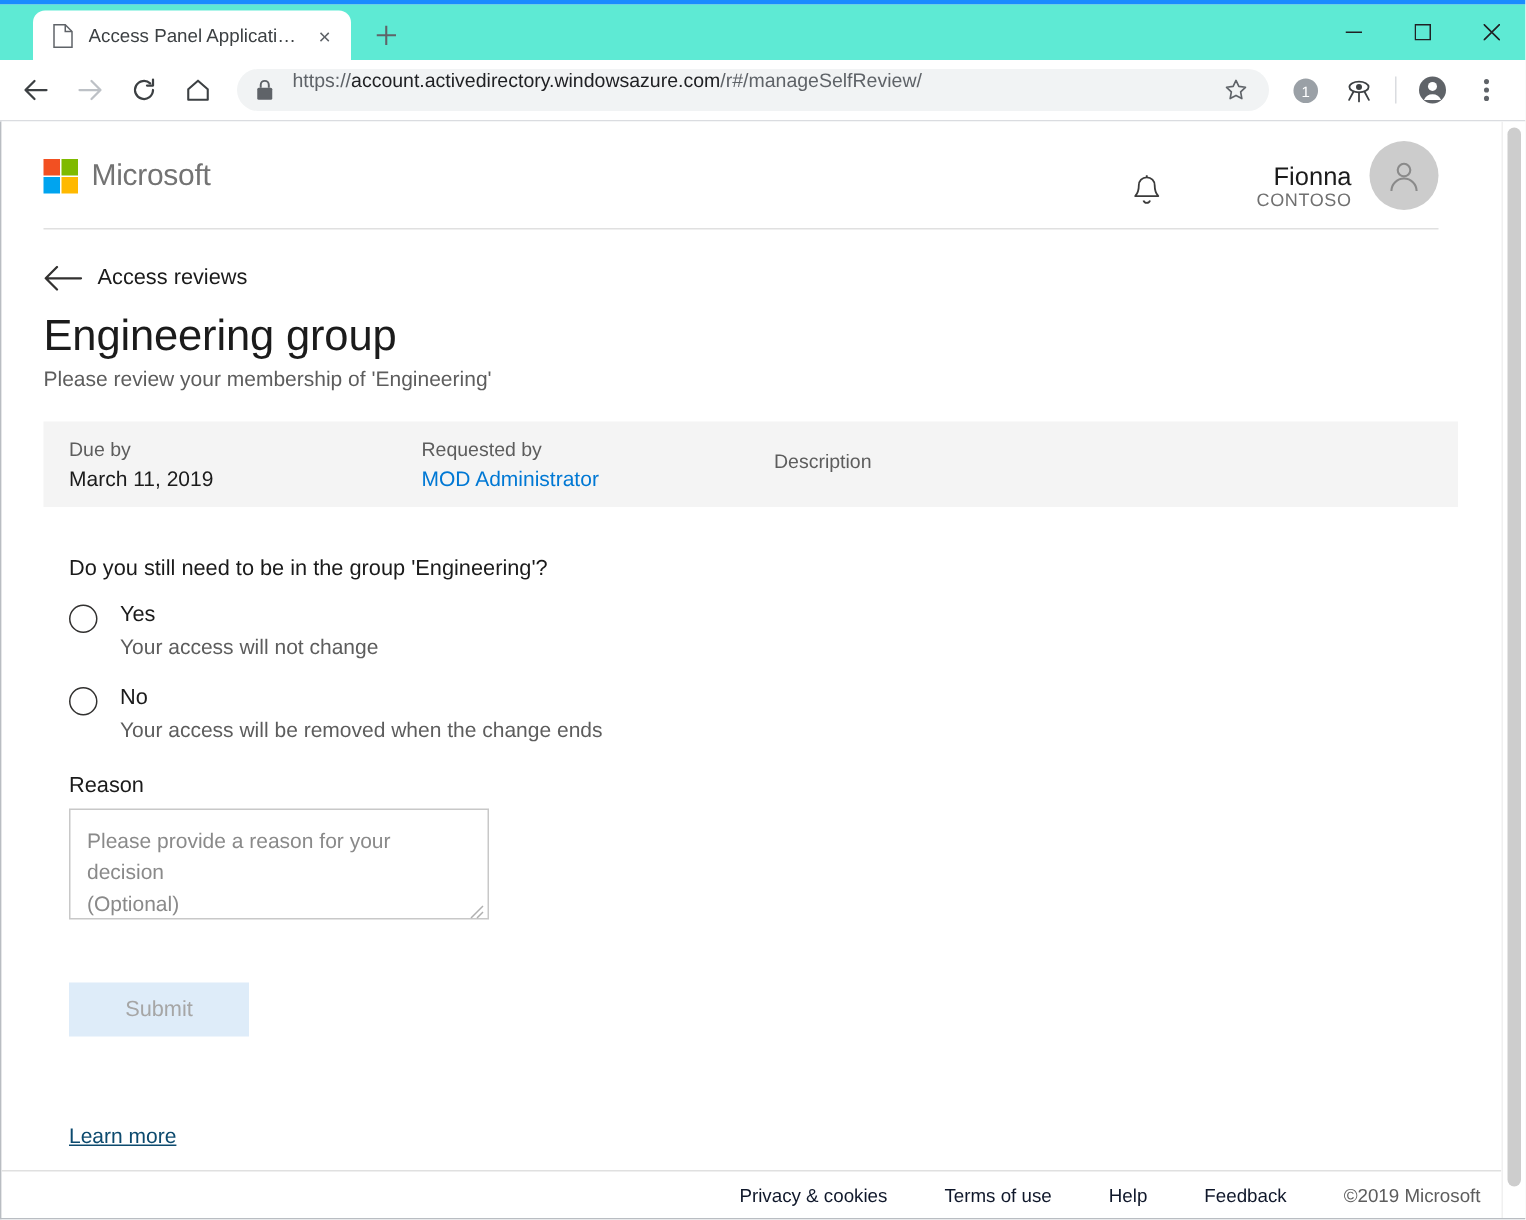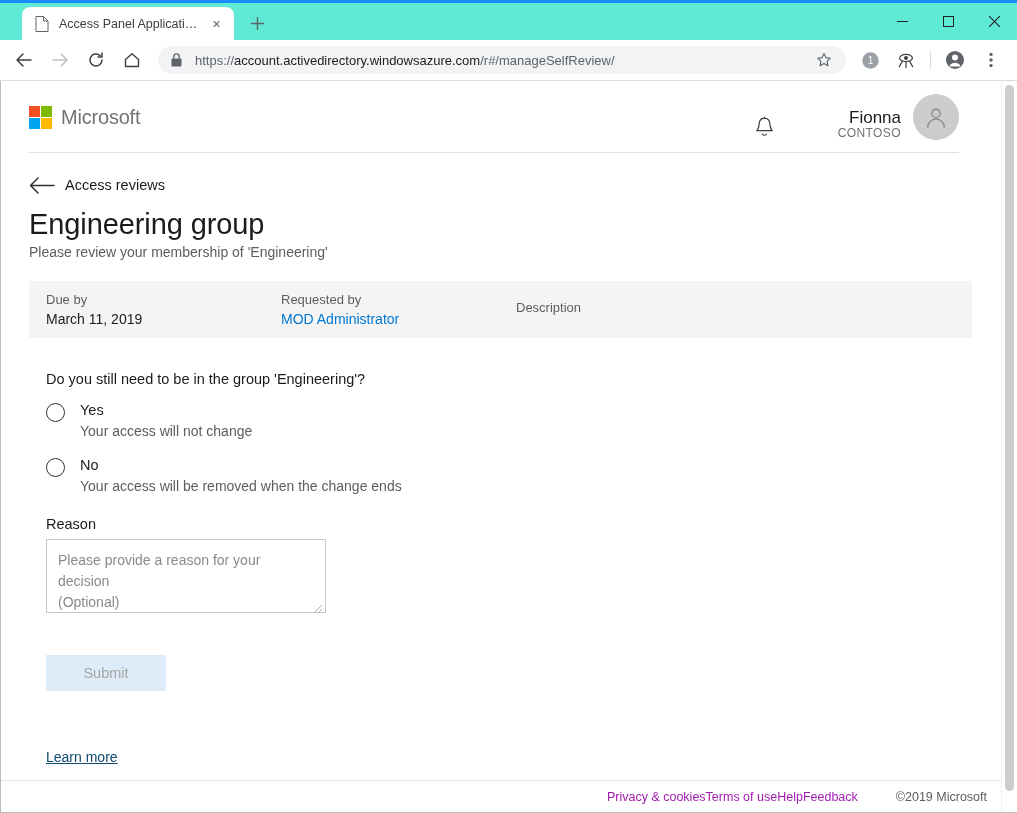--- a/index.html
+++ b/index.html
@@ -88,21 +88,21 @@
     border-radius: 50%;
     color: #5f6368;
     flex: 0 0 30px;
   }
   .tb-btn.disabled { color: #bdc1c6; }
   .omnibox {
     flex: 1 1 auto;
     height: 28px;
     background: #f1f3f4;
     border-radius: 14px;
-    display: flex; align-items: center;
+    display: flex; 
     margin: 0 6px 0 8px;
     padding: 0 8px 0 13px;
     min-width: 0;
   }
   .lock { flex: 0 0 14px; margin-right: 10px; display: flex; align-items: center; }
   .url {
     font-size: 13px; color: #202124;
     white-space: nowrap; overflow: hidden; text-overflow: ellipsis;
     flex: 1 1 auto;
   }
@@ -283,22 +283,23 @@
 
   .footer {
     position: absolute;
     left: 0; right: 0; bottom: 0;
     height: 32px;
     border-top: 1px solid #e0e0e0;
     display: flex; align-items: center; justify-content: flex-end;
     padding-right: 14px;
   }
   .footer a {
-    font-size: 12.5px; color: #a21caf;
+    font-size: 12.5px; color: #0f172a;
     text-decoration: none;
+    margin-left: 38px;
   }
   .footer .copy { font-size: 12.5px; color: #5d5d5d; margin-left: 38px; }
 </style>
 </head>
 <body>
 
 <div class="browser">
 
   <div class="top-accent"></div>
 

